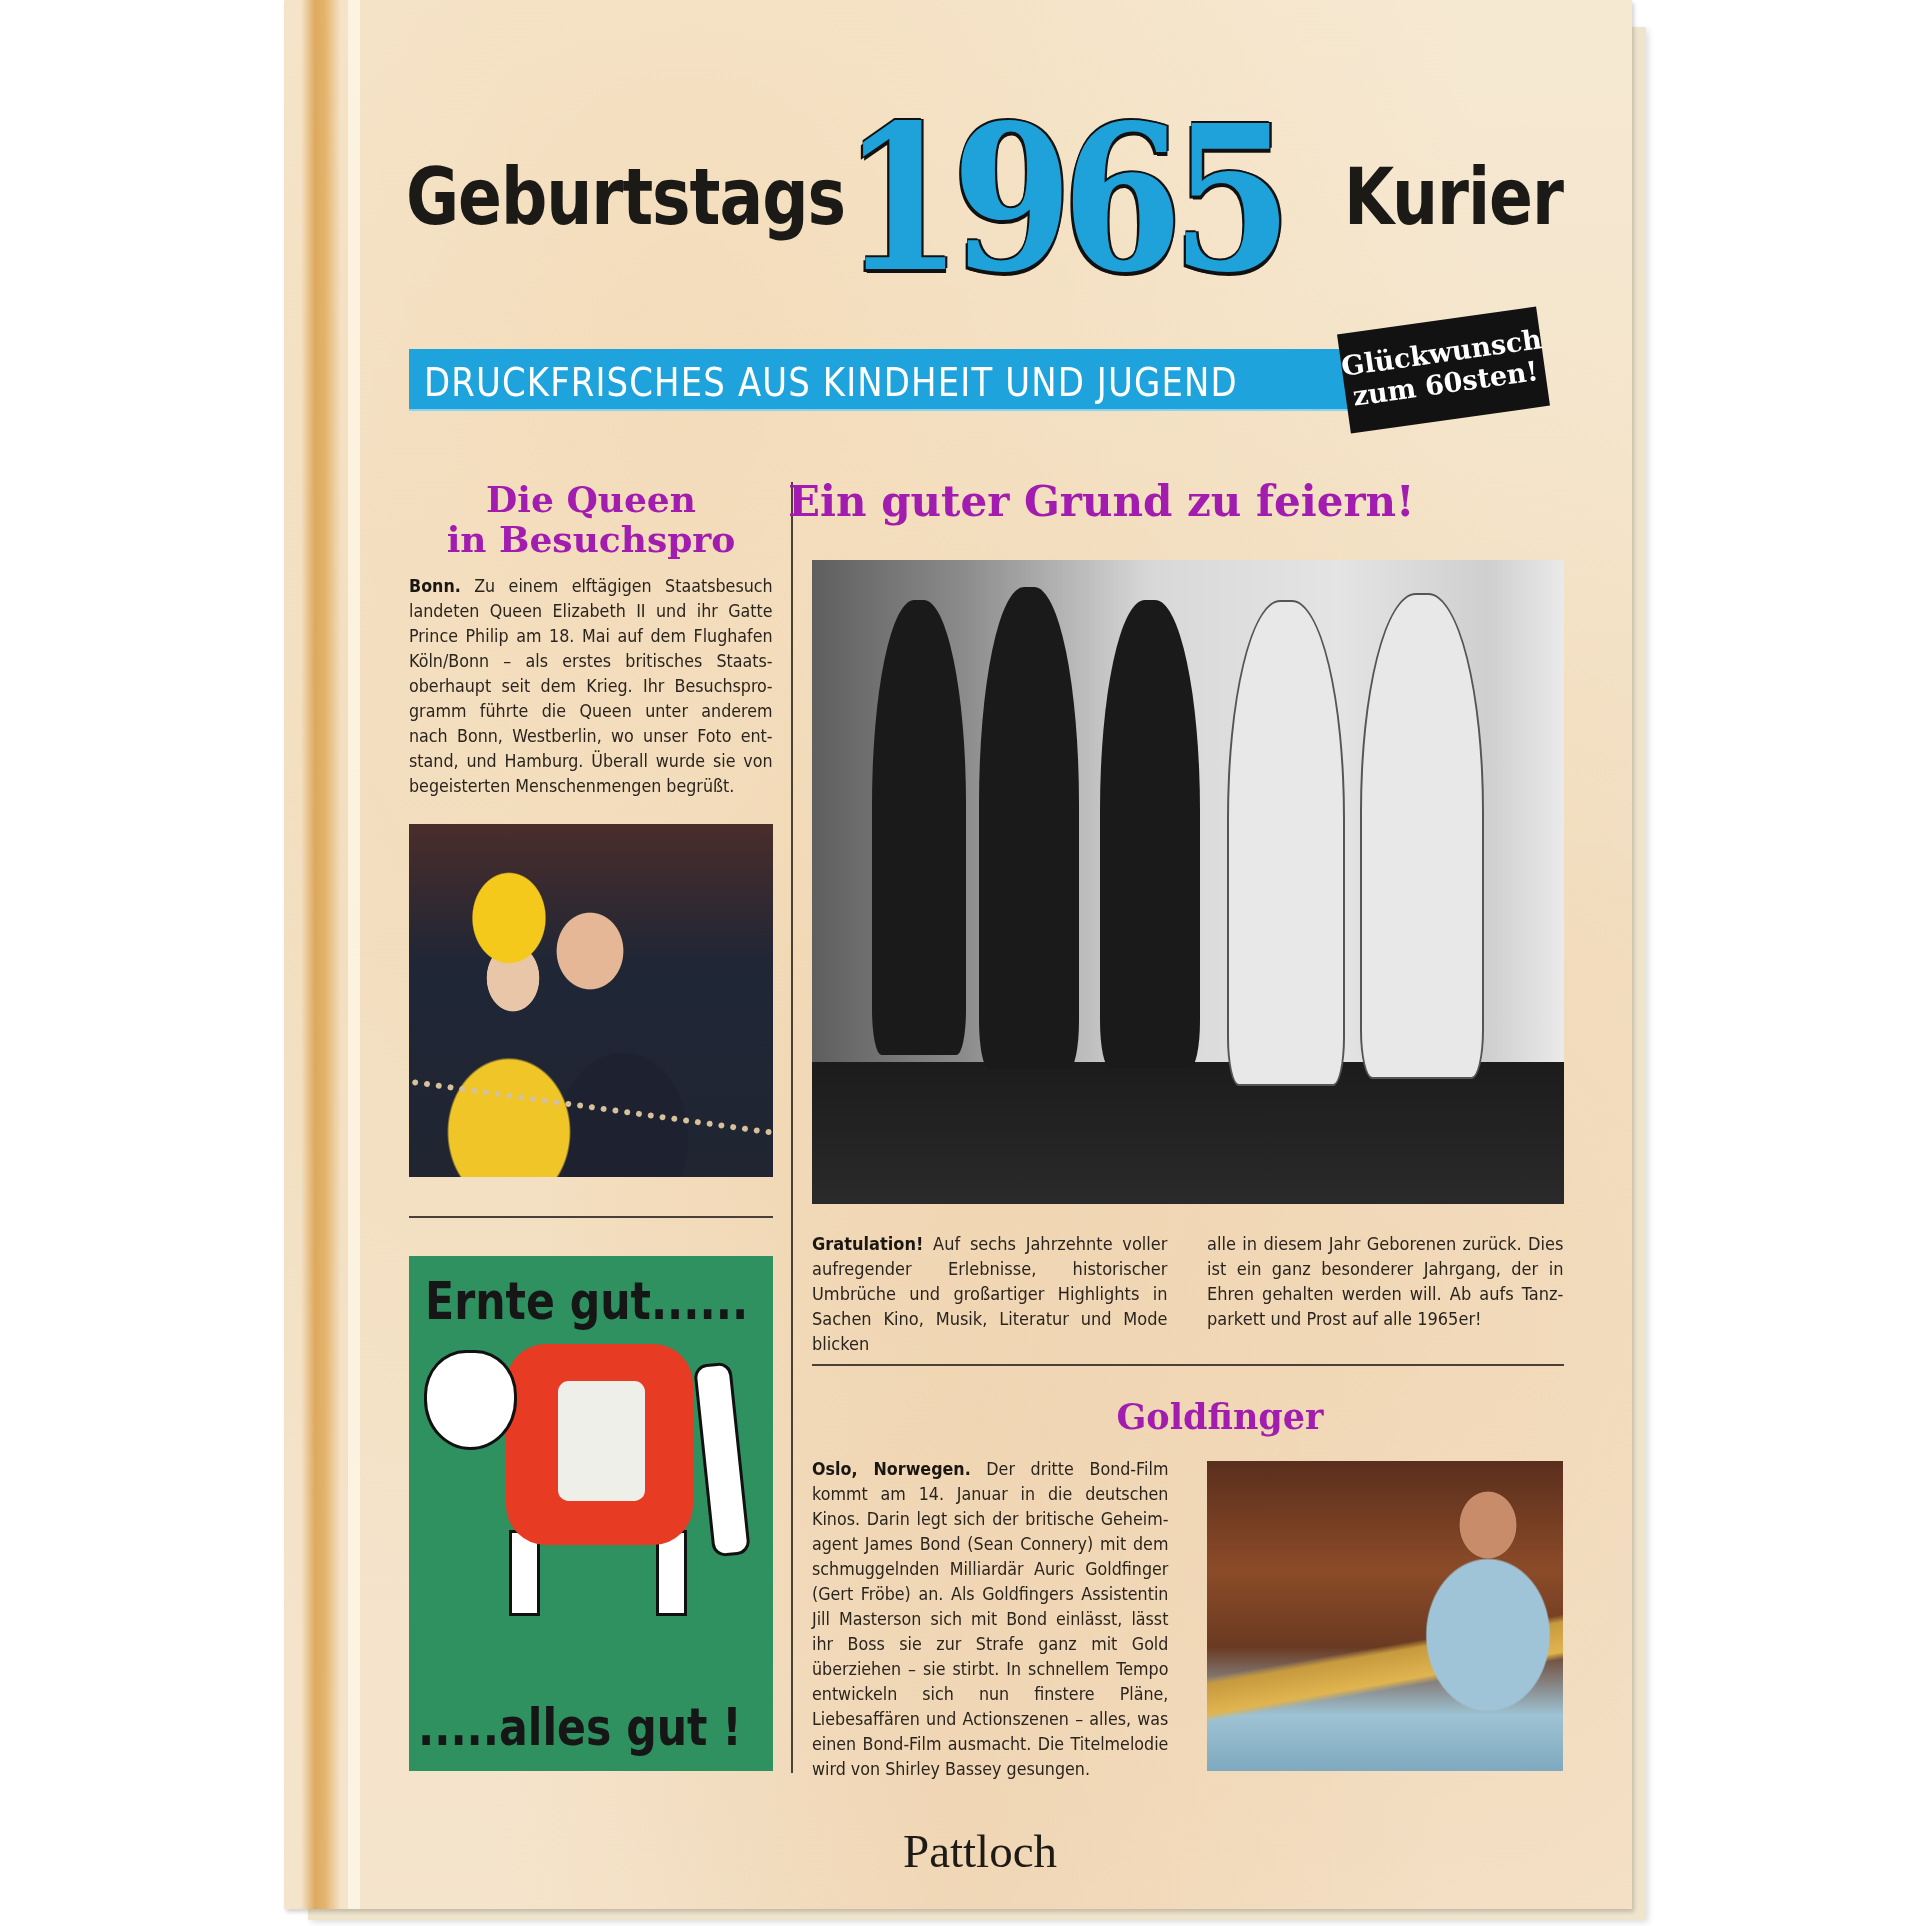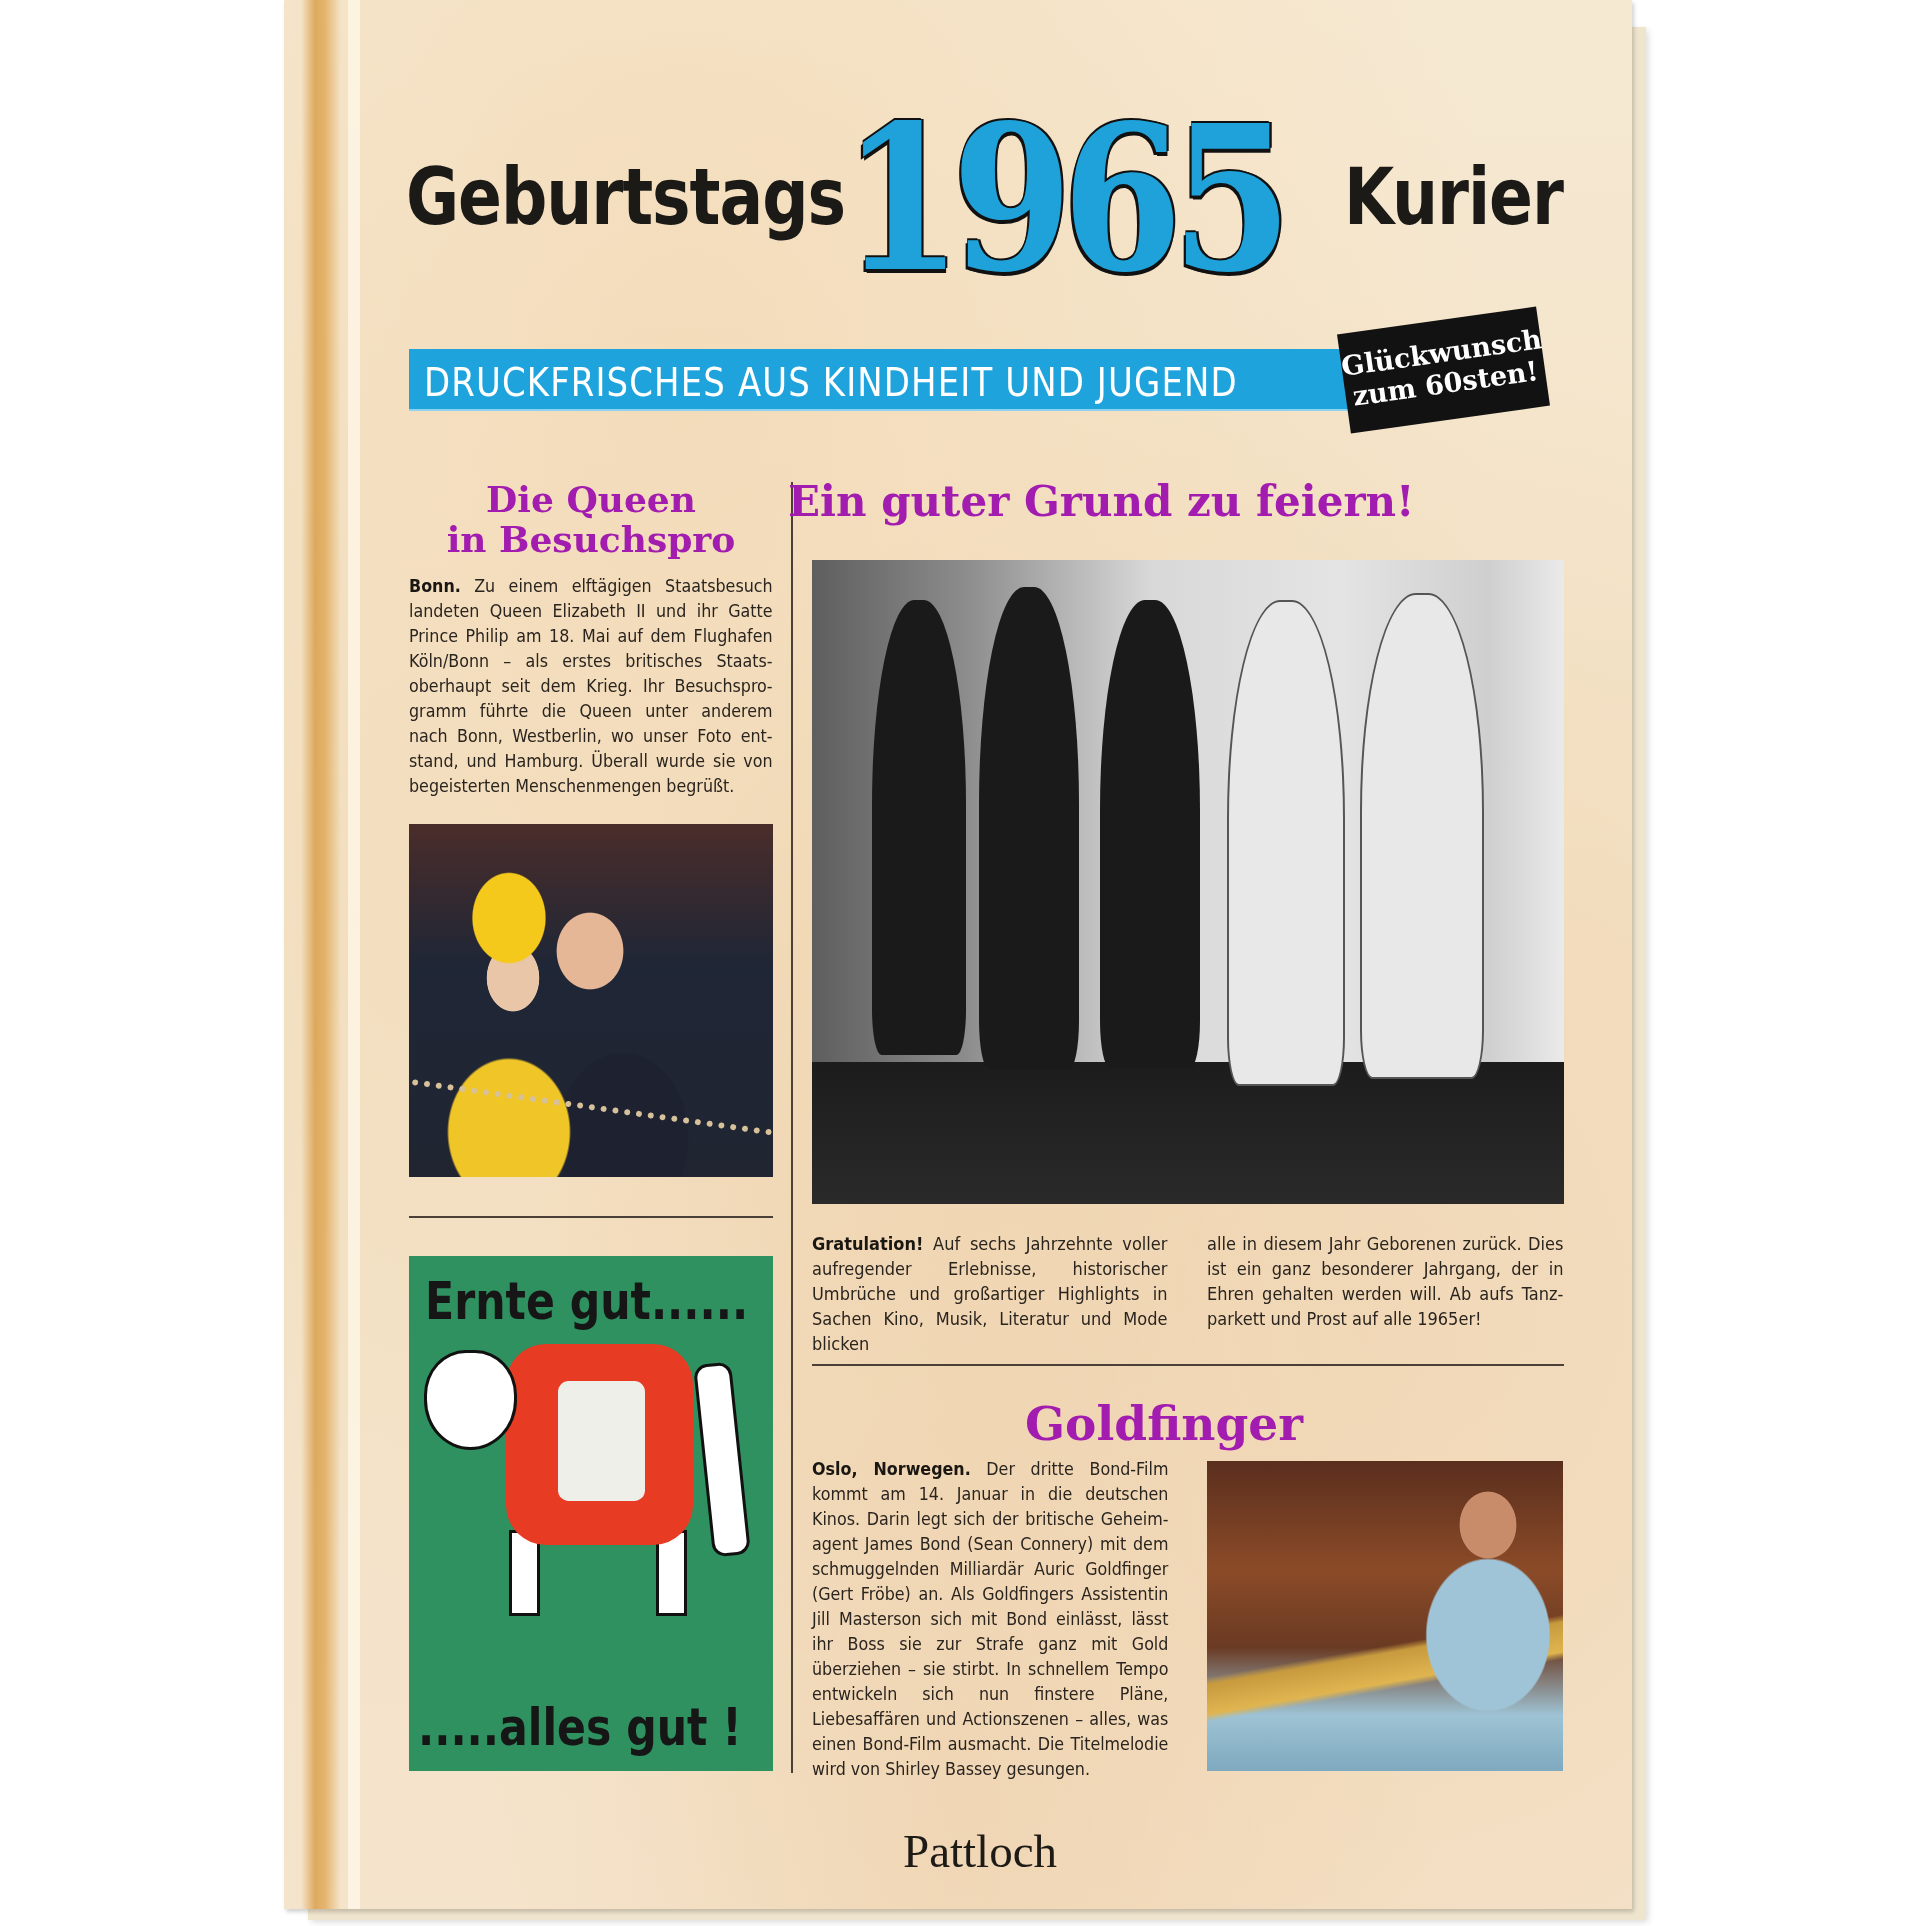--- a/index.html
+++ b/index.html
@@ -197,21 +197,21 @@
   <div class="dancer dancer-light" style="left:548px; top:33px; width:120px; height:482px; border:2px solid #555;"></div>
 </div>
 <div class="article-text condensed" style="left:812px; top:1231px; width:395px; font-size:18px;">
   <b>Gratulation!</b>
   <span>Auf sechs Jahrzehnte voller aufregender Erlebnisse, historischer Umbrü­che und großartiger Highlights in Sachen Kino, Musik, Literatur und Mode blicken</span>
 </div>
 <div class="article-text condensed" style="left:1207px; top:1231px; width:396px; font-size:18px;">
   <span>alle in diesem Jahr Geborenen zurück. Dies ist ein ganz besonderer Jahrgang, der in Ehren gehalten werden will. Ab aufs Tanz­parkett und Prost auf alle 1965er!</span>
 </div>
 
-<div class="headline-blue" style="left:788px; top:1398px; width:752px; font-size:47px;">Goldfinger</div>
+<div class="headline-blue" style="left:844px; top:1398px; width:752px; font-size:35px;">Goldfinger</div>
 <div class="article-text condensed" style="left:812px; top:1457px; width:396px;">
   <b>Oslo, Norwegen.</b>
   <span>Der dritte Bond-Film kommt am 14. Januar in die deutschen Kinos. Darin legt sich der britische Geheim­agent James Bond (Sean Connery) mit dem schmuggelnden Milliardär Auric Gold­finger (Gert Fröbe) an. Als Goldfingers Assistentin Jill Masterson sich mit Bond einlässt, lässt ihr Boss sie zur Strafe ganz mit Gold überziehen – sie stirbt. In schnellem Tempo entwickeln sich nun finstere Pläne, Liebesaffären und Actionszenen – alles, was einen Bond-Film ausmacht. Die Titel­melodie wird von Shirley Bassey gesungen.</span>
 </div>
 <div class="photo photo-goldfinger" title="Still from Goldfinger: Sean Connery and gold-painted woman"></div>
 
 <div class="publisher">Pattloch</div>
 
 
 </body></html>

